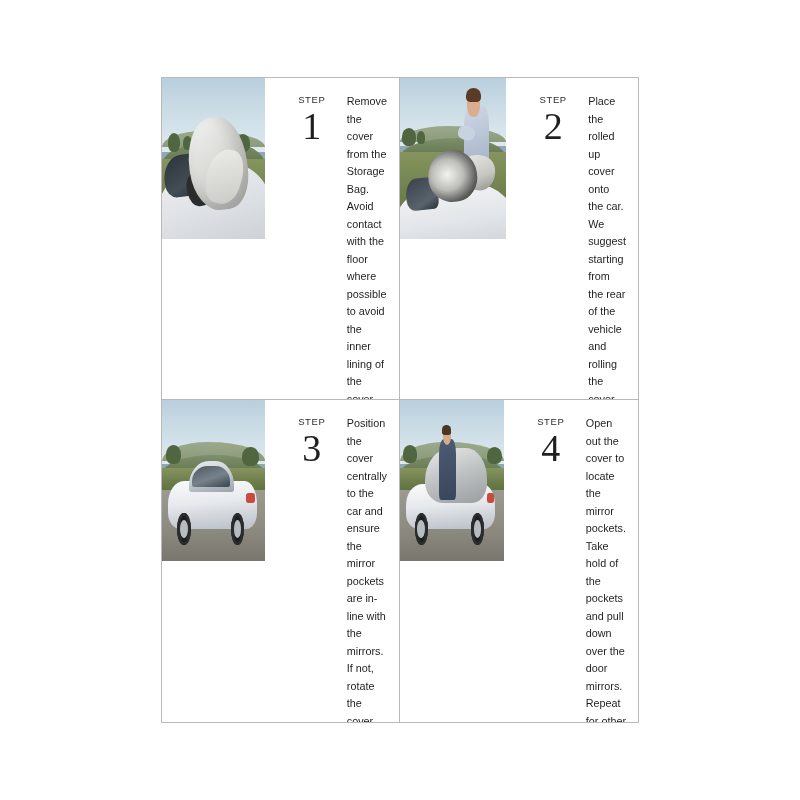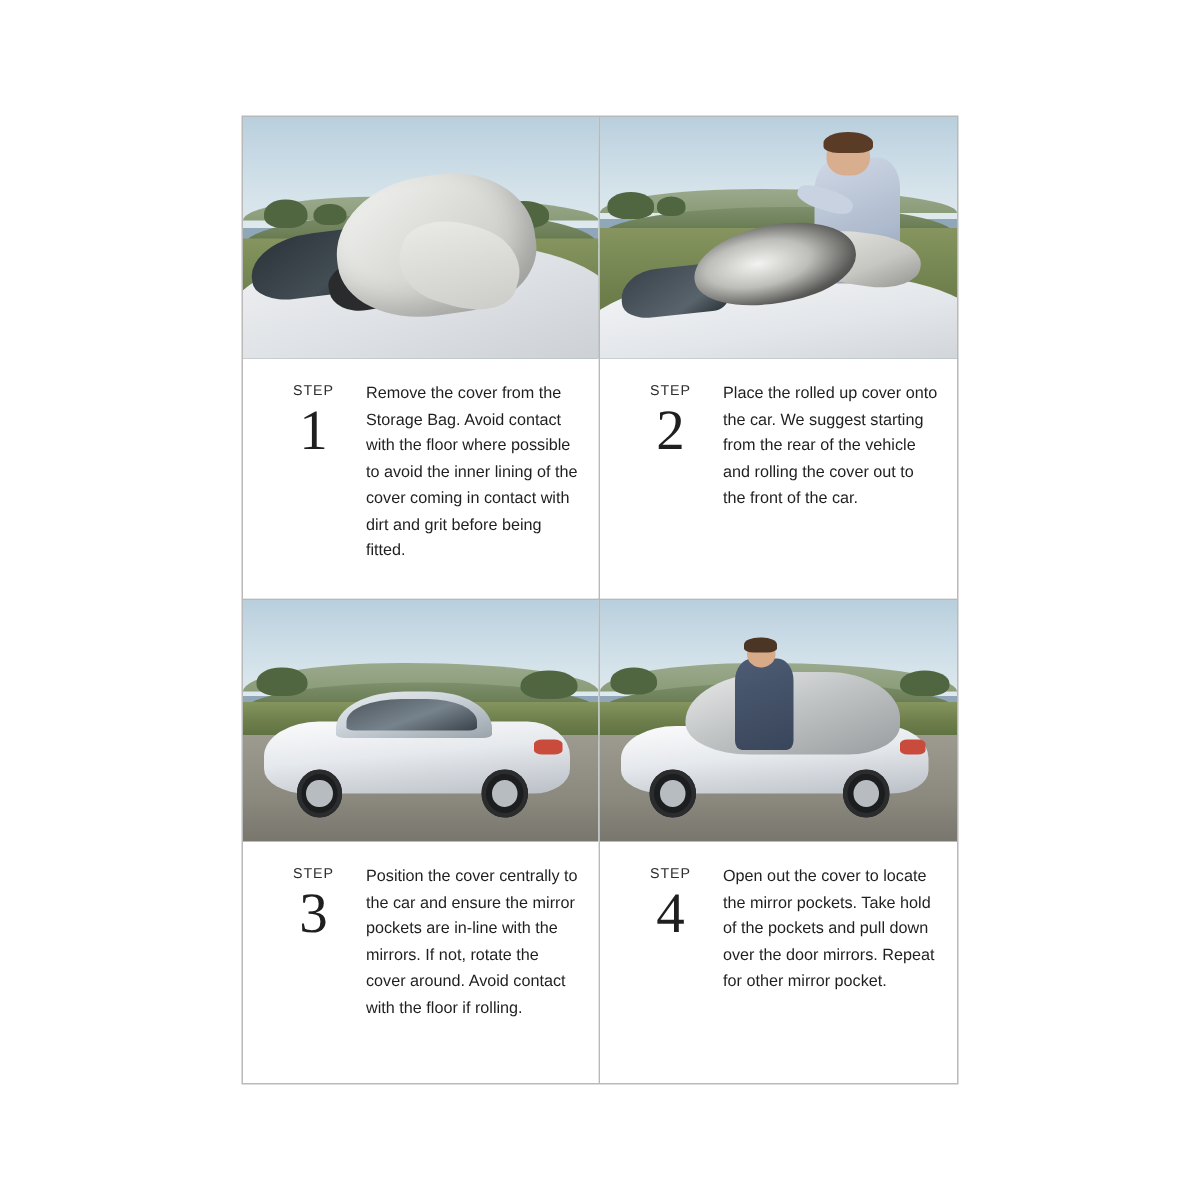--- a/index.html
+++ b/index.html
@@ -32,21 +32,21 @@
     background: #ffffff;
     border: 1px solid #b9b9b9;
     box-sizing: border-box;
   }
   .cell {
     position: relative;
     box-sizing: border-box;
     border-right: 1px solid #b9b9b9;
     border-bottom: 1px solid #b9b9b9;
     display: flex;
-    flex-direction: column;
+    flex-direction: row;
     overflow: hidden;
     background: #fff;
   }
   .cell.col2 { border-right: none; }
   .cell.row2 { border-bottom: none; }
 
   .photo {
     position: relative;
     width: 100%;
     height: 161px;

